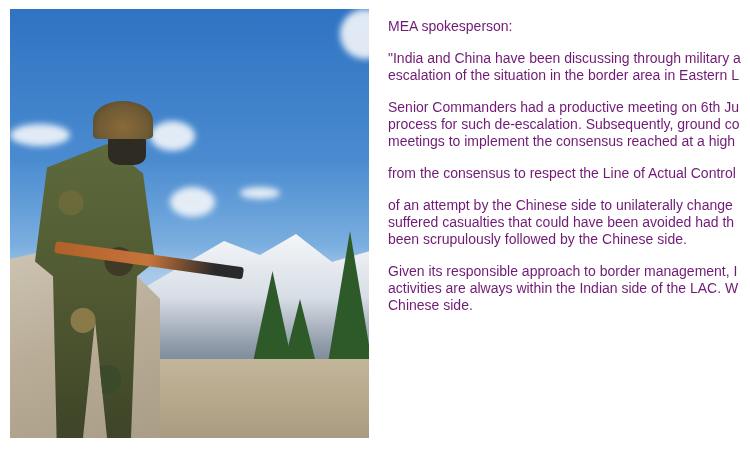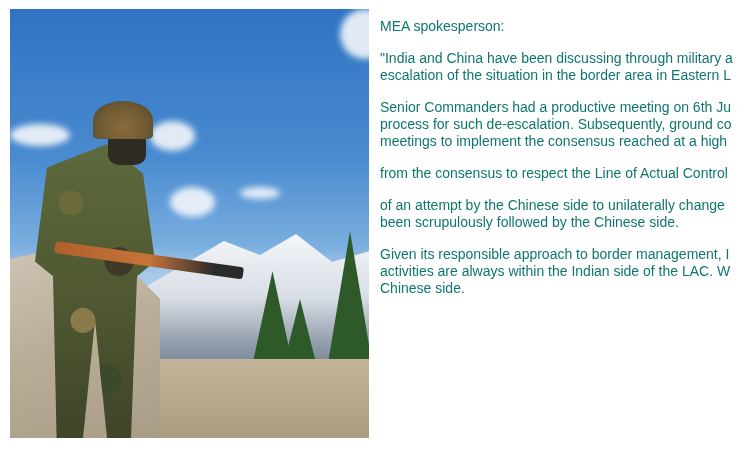--- a/index.html
+++ b/index.html
@@ -45,22 +45,22 @@
       background: radial-gradient(ellipse at 50% 70%, #8a6a3a 0%, #6e5a34 60%, #4a4024 100%);
       border-radius: 50% 50% 10% 10%;
     }
     .face { position: absolute; left: 98px; top: 122px; width: 38px; height: 34px; background: #2e2b22; border-radius: 30%; }
     .rifle {
       position: absolute; left: 45px; top: 232px; width: 190px; height: 12px;
       background: linear-gradient(90deg, #b0602a 0%, #c6743a 50%, #2a2a2a 85%, #2a2a2a 100%);
       transform: rotate(8deg); transform-origin: left center; border-radius: 3px;
     }
     .text-col {
-      position: absolute; left: 380px; top: 18px; width: 362px; overflow: hidden;
-      color: #0f766e; font-size: 14px; line-height: 17px;
+      position: absolute; left: 388px; top: 18px; width: 362px; overflow: hidden;
+      color: #701a75; font-size: 14px; line-height: 17px;
     }
     .para { margin: 0 0 15px 0; }
     .line { white-space: nowrap; display: block; }
   </style>
 </head>
 <body>
 
 <div class="photo">
   <div class="cloud" style="left:330px;top:0px;width:50px;height:50px;"></div>
   <div class="cloud" style="left:0px;top:115px;width:60px;height:22px;"></div>
@@ -90,20 +90,21 @@
   <p class="para">
     <span class="line">Senior Commanders had a productive meeting on 6th Ju</span>
     <span class="line">process for such de-escalation. Subsequently, ground co</span>
     <span class="line">meetings to implement the consensus reached at a high</span>
   </p>
   <p class="para">
     <span class="line">from the consensus to respect the Line of Actual Control</span>
   </p>
   <p class="para">
     <span class="line">of an attempt by the Chinese side to unilaterally change</span>
+    <span class="line">suffered casualties that could have been avoided had th</span>
     <span class="line">been scrupulously followed by the Chinese side.</span>
   </p>
   <p class="para">
     <span class="line">Given its responsible approach to border management, I</span>
     <span class="line">activities are always within the Indian side of the LAC. W</span>
     <span class="line">Chinese side.</span>
   </p>
 </div>
 
 </body></html>

